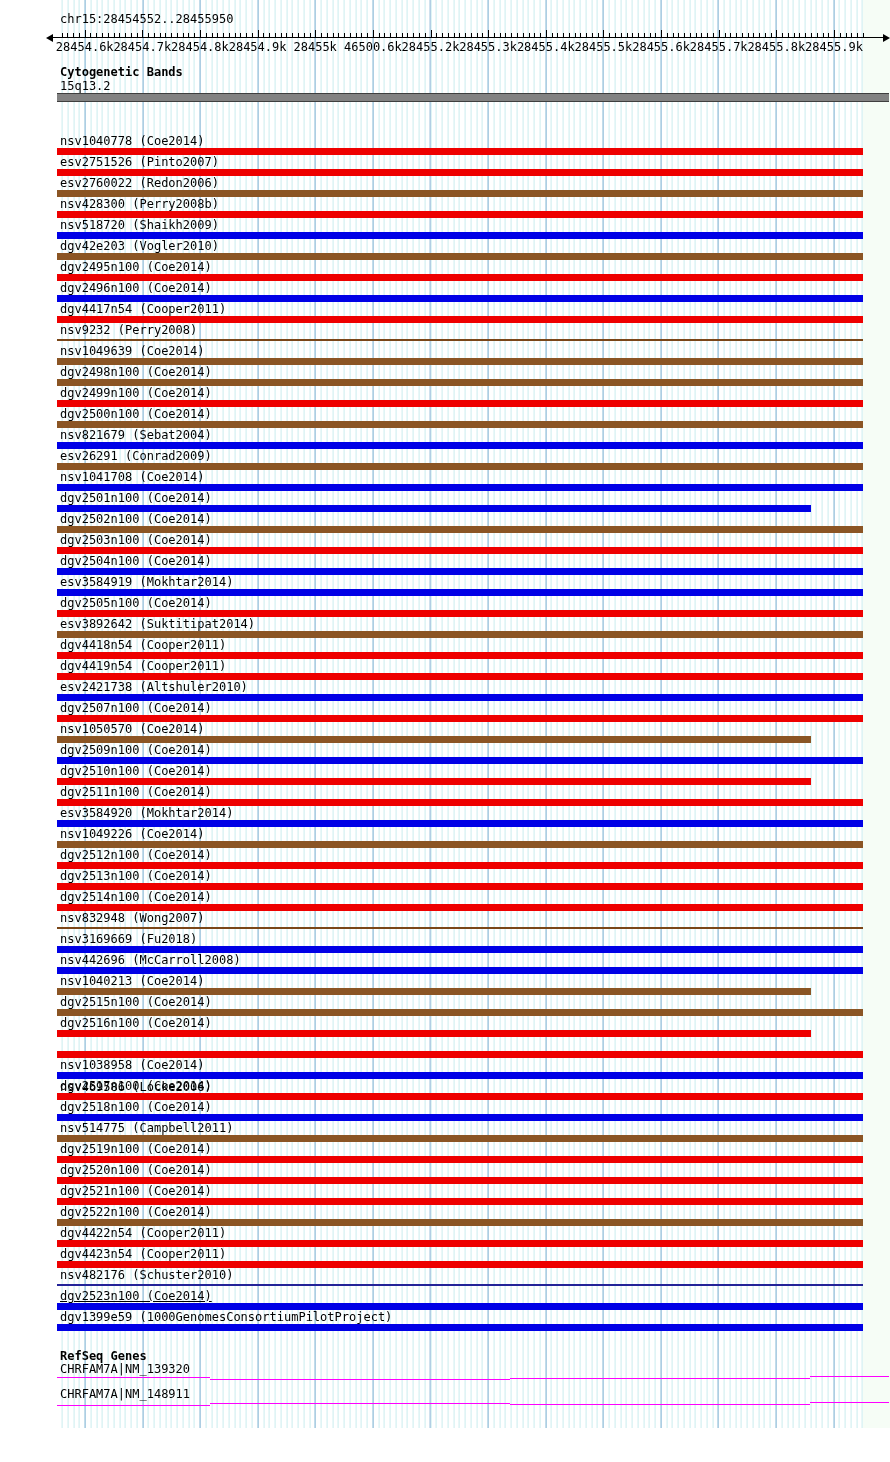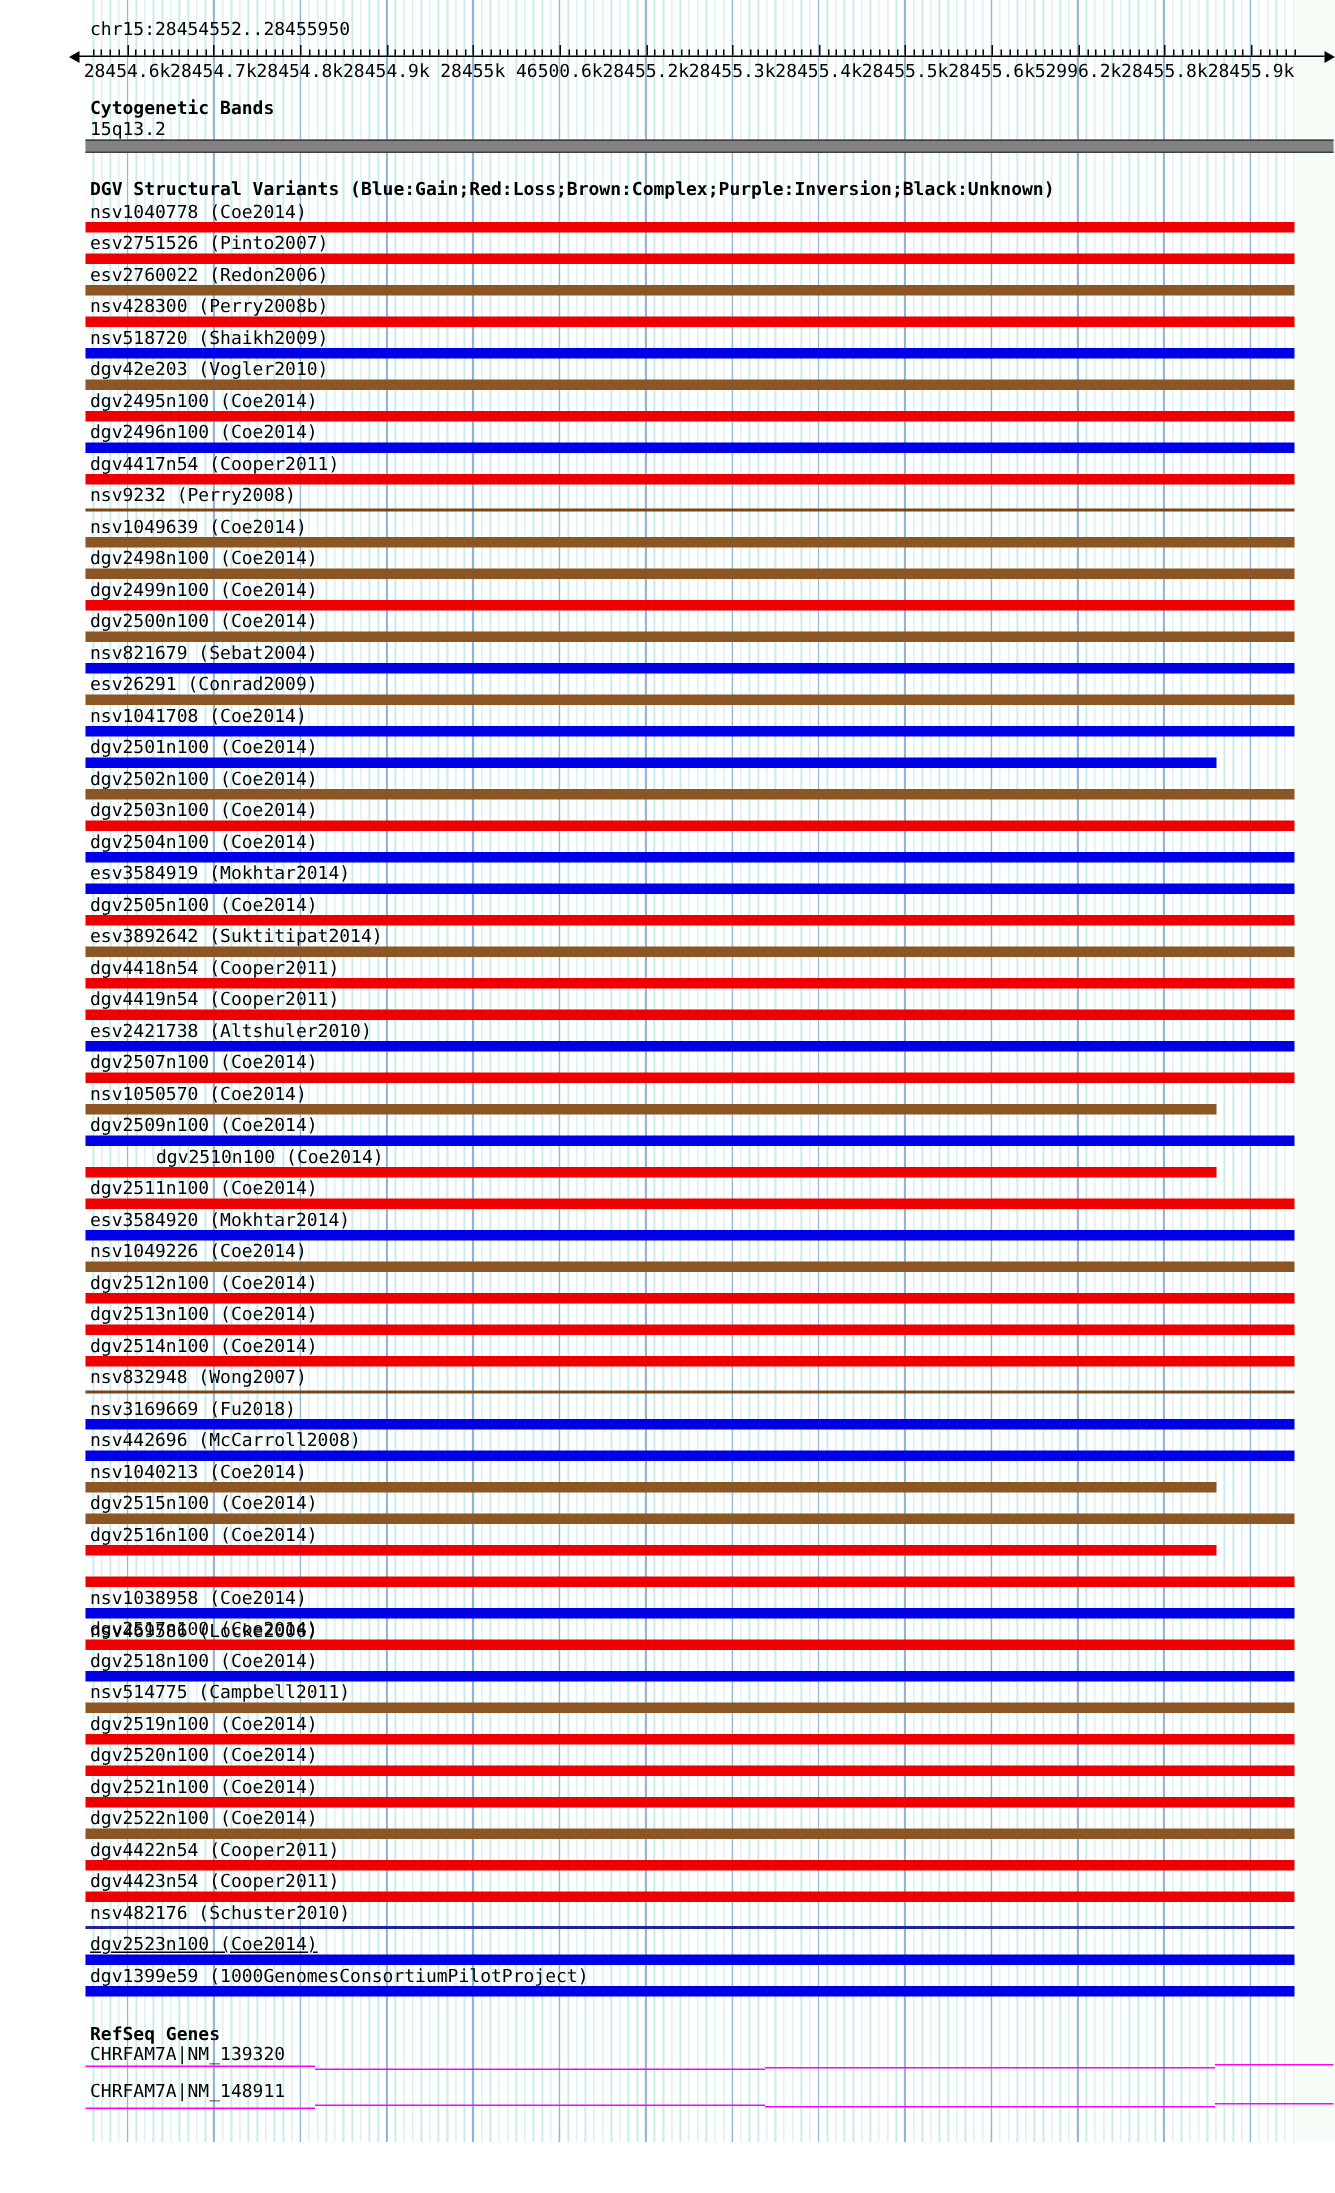--- a/index.html
+++ b/index.html
@@ -185,30 +185,29 @@
       <div class="rlabel" style="left: 100.3px;">28454.7k</div>
       <div class="rlabel" style="left: 157.9px;">28454.8k</div>
       <div class="rlabel" style="left: 215.6px;">28454.9k</div>
       <div class="rlabel" style="left: 273.2px;">28455k</div>
       <div class="rlabel" style="left: 330.9px;">46500.6k</div>
       <div class="rlabel" style="left: 388.5px;">28455.2k</div>
       <div class="rlabel" style="left: 446.1px;">28455.3k</div>
       <div class="rlabel" style="left: 503.8px;">28455.4k</div>
       <div class="rlabel" style="left: 561.4px;">28455.5k</div>
       <div class="rlabel" style="left: 619.1px;">28455.6k</div>
-      <div class="rlabel" style="left: 676.7px;">52996.2k</div>
+      <div class="rlabel" style="left: 676.7px;">28455.7k</div>
       <div class="rlabel" style="left: 734.3px;">28455.8k</div>
       <div class="rlabel" style="left: 792px;">28455.9k</div>
     </div>
 
   <div class="txt bold" style="left:60px;top:66px;">Cytogenetic Bands</div>
   <div class="txt" style="left:60px;top:80px;">15q13.2</div>
   <div class="cytoband"></div>
 
-  <div class="txt bold" style="left:60px;top:120px;">DGV Structural Variants (Blue:Gain;Red:Loss;Brown:Complex;Purple:Inversion;Black:Unknown)</div>
   <div id="dgv-track">
       <div class="vlabel" style="top: 135px;">nsv1040778 (Coe2014)</div>
       <div class="vbar" style="top: 148px; height: 7px; width: 806px; background: rgb(238, 0, 0);"></div>
       <div class="vlabel" style="top: 156px;">esv2751526 (Pinto2007)</div>
       <div class="vbar" style="top: 169px; height: 7px; width: 806px; background: rgb(238, 0, 0);"></div>
       <div class="vlabel" style="top: 177px;">esv2760022 (Redon2006)</div>
       <div class="vbar" style="top: 190px; height: 7px; width: 806px; background: rgb(139, 85, 36);"></div>
       <div class="vlabel" style="top: 198px; text-align: right;">nsv428300 (Perry2008b)</div>
       <div class="vbar" style="top: 211px; height: 7px; width: 806px; background: rgb(238, 0, 0);"></div>
       <div class="vlabel" style="top: 219px;">nsv518720 (Shaikh2009)</div>
@@ -256,21 +255,21 @@
       <div class="vlabel" style="top: 660px;">dgv4419n54 (Cooper2011)</div>
       <div class="vbar" style="top: 673px; height: 7px; width: 806px; background: rgb(238, 0, 0);"></div>
       <div class="vlabel" style="top: 681px;">esv2421738 (Altshuler2010)</div>
       <div class="vbar" style="top: 694px; height: 7px; width: 806px; background: rgb(0, 0, 230);"></div>
       <div class="vlabel" style="top: 702px;">dgv2507n100 (Coe2014)</div>
       <div class="vbar" style="top: 715px; height: 7px; width: 806px; background: rgb(238, 0, 0);"></div>
       <div class="vlabel" style="top: 723px;">nsv1050570 (Coe2014)</div>
       <div class="vbar" style="top: 736px; height: 7px; width: 754px; background: rgb(139, 85, 36);"></div>
       <div class="vlabel" style="top: 744px;">dgv2509n100 (Coe2014)</div>
       <div class="vbar" style="top: 757px; height: 7px; width: 806px; background: rgb(0, 0, 230);"></div>
-      <div class="vlabel" style="top: 765px; margin-left: 44px;">dgv2510n100 (Coe2014)</div>
+      <div class="vlabel" style="top: 765px;">dgv2510n100 (Coe2014)</div>
       <div class="vbar" style="top: 778px; height: 7px; width: 754px; background: rgb(238, 0, 0);"></div>
       <div class="vlabel" style="top: 786px;">dgv2511n100 (Coe2014)</div>
       <div class="vbar" style="top: 799px; height: 7px; width: 806px; background: rgb(238, 0, 0);"></div>
       <div class="vlabel" style="top: 807px; text-align: center;">esv3584920 (Mokhtar2014)</div>
       <div class="vbar" style="top: 820px; height: 7px; width: 806px; background: rgb(0, 0, 230);"></div>
       <div class="vlabel" style="top: 828px;">nsv1049226 (Coe2014)</div>
       <div class="vbar" style="top: 841px; height: 7px; width: 806px; background: rgb(139, 85, 36);"></div>
       <div class="vlabel" style="top: 849px;">dgv2512n100 (Coe2014)</div>
       <div class="vbar" style="top: 862px; height: 7px; width: 806px; background: rgb(238, 0, 0);"></div>
       <div class="vlabel" style="top: 870px;">dgv2513n100 (Coe2014)</div>

